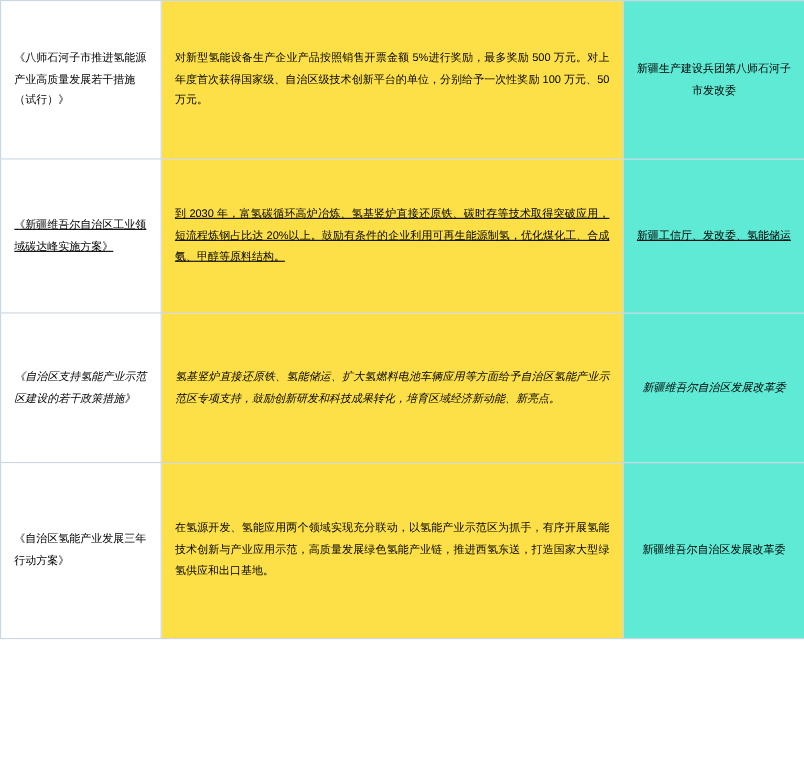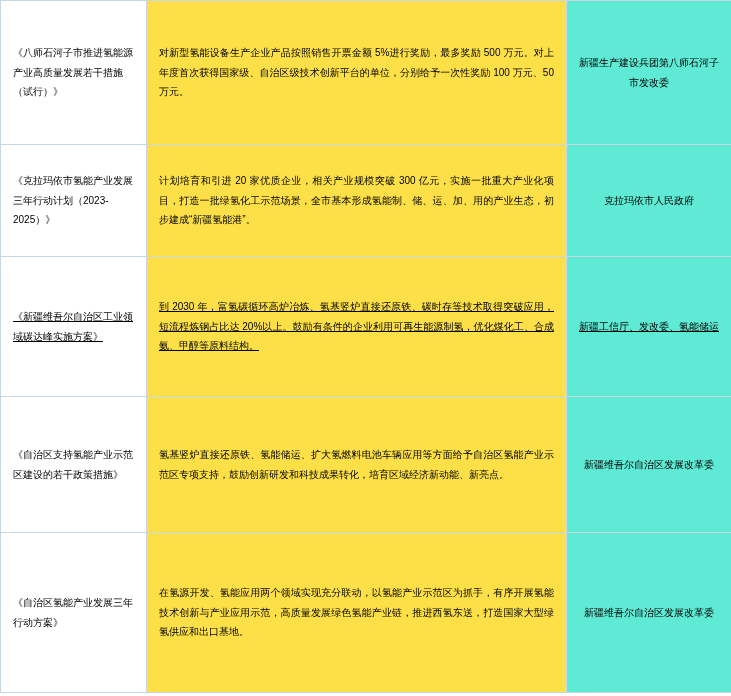--- a/index.html
+++ b/index.html
@@ -44,42 +44,37 @@
   }
   td.cell-dept {
     background: #5eead4;
     text-align: center;
     padding-left: 10px;
     padding-right: 10px;
   }
   tr.row-1 td { height: 144px; }
   tr.row-2 td { height: 112px; }
   tr.row-3 td { height: 140px; text-decoration: underline; }
-  tr.row-4 td { height: 136px; }
+  tr.row-4 td { height: 136px; font-style: italic; }
   tr.row-5 td { height: 160px; }
 </style>
 </head>
 <body>
 
 <table id="policy-table">
   <colgroup>
     <col class="c-title">
     <col class="c-content">
     <col class="c-dept">
   </colgroup>
   <tbody>
     <tr class="row-1">
       <td class="cell-title">《八师石河子市推进氢能源产业高质量发展若干措施（试行）》</td>
       <td class="cell-content">对新型氢能设备生产企业产品按照销售开票金额 5%进行奖励，最多奖励 500 万元。对上年度首次获得国家级、自治区级技术创新平台的单位，分别给予一次性奖励 100 万元、50 万元。</td>
       <td class="cell-dept">新疆生产建设兵团第八师石河子市发改委</td>
-    </tr>
-    <tr class="row-2">
-      <td class="cell-title">《克拉玛依市氢能产业发展三年行动计划（2023-2025）》</td>
-      <td class="cell-content">计划培育和引进 20 家优质企业，相关产业规模突破 300 亿元，实施一批重大产业化项目，打造一批绿氢化工示范场景，全市基本形成氢能制、储、运、加、用的产业生态，初步建成“新疆氢能港”。</td>
-      <td class="cell-dept">克拉玛依市人民政府</td>
     </tr>
     <tr class="row-3">
       <td class="cell-title">《新疆维吾尔自治区工业领域碳达峰实施方案》</td>
       <td class="cell-content">到 2030 年，富氢碳循环高炉冶炼、氢基竖炉直接还原铁、碳时存等技术取得突破应用，短流程炼钢占比达 20%以上。鼓励有条件的企业利用可再生能源制氢，优化煤化工、合成氨、甲醇等原料结构。</td>
       <td class="cell-dept">新疆工信厅、发改委、氢能储运</td>
     </tr>
     <tr class="row-4">
       <td class="cell-title">《自治区支持氢能产业示范区建设的若干政策措施》</td>
       <td class="cell-content">氢基竖炉直接还原铁、氢能储运、扩大氢燃料电池车辆应用等方面给予自治区氢能产业示范区专项支持，鼓励创新研发和科技成果转化，培育区域经济新动能、新亮点。</td>
       <td class="cell-dept">新疆维吾尔自治区发展改革委</td>

